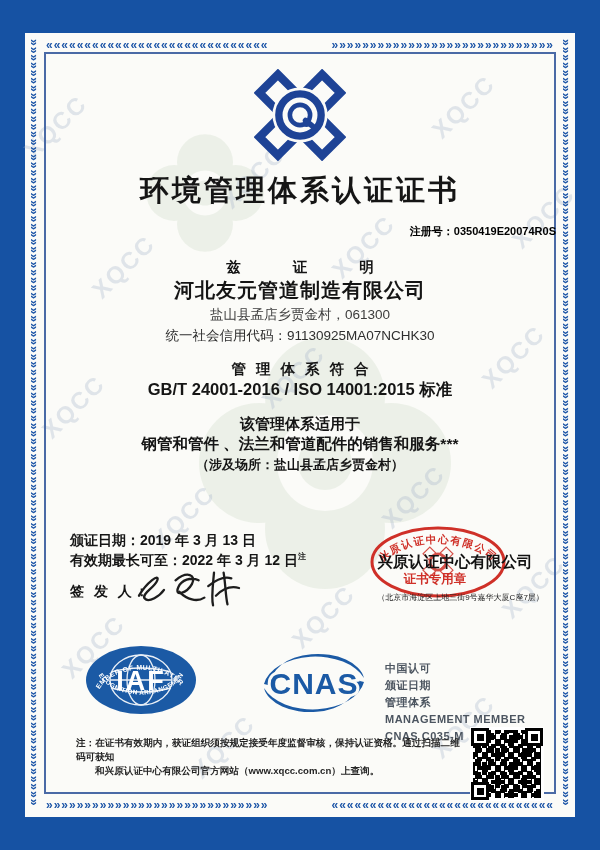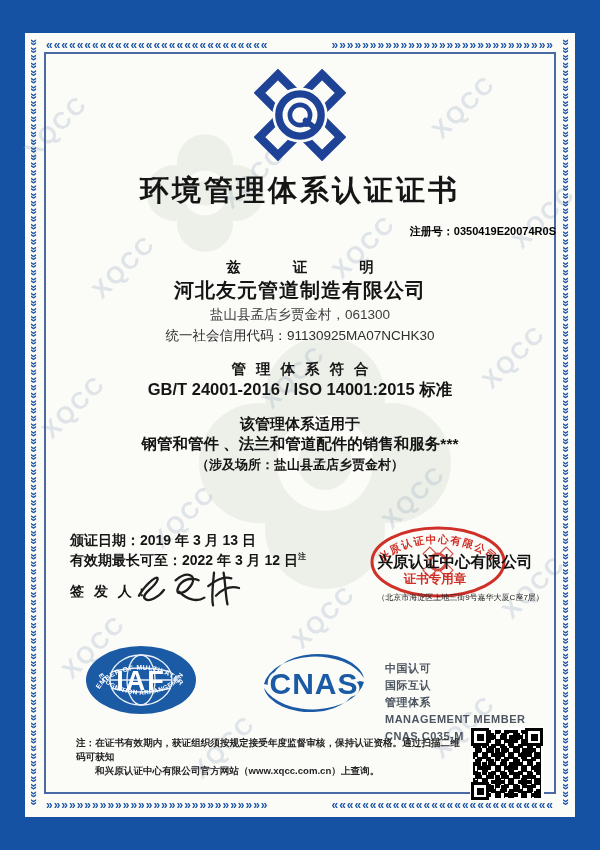--- a/index.html
+++ b/index.html
@@ -218,21 +218,21 @@
   </svg>
 
   <svg style="position:absolute;left:258px;top:648px;" width="112" height="70" viewBox="0 0 112 70">
     <path d="M6 36 A 52 33 0 0 1 106 30 A 43 26 0 0 0 14 38 Z" fill="#1b5aa5"></path>
     <path d="M106 34 A 52 33 0 0 1 6 40 A 43 26 0 0 0 98 32 Z" fill="#1b5aa5"></path>
     <text x="56" y="46" text-anchor="middle" font-size="30" font-weight="bold" fill="#1b5aa5" stroke="#fbfbf8" stroke-width="6" paint-order="stroke" letter-spacing="1">CNAS</text>
   </svg>
 
   <div class="cnas-lines">
     <div>中国认可</div>
-    <div>国际互认</div>
+    <div>颁证日期</div>
     <div>管理体系</div>
     <div>MANAGEMENT MEMBER</div>
     <div>CNAS C035-M</div>
   </div>
 
   <div class="notes">
     <div>注：在证书有效期内，获证组织须按规定接受年度监督审核，保持认证资格。通过扫描二维码可获知</div>
     <div class="cont">和兴原认证中心有限公司官方网站（www.xqcc.com.cn）上查询。</div>
   </div>
 

